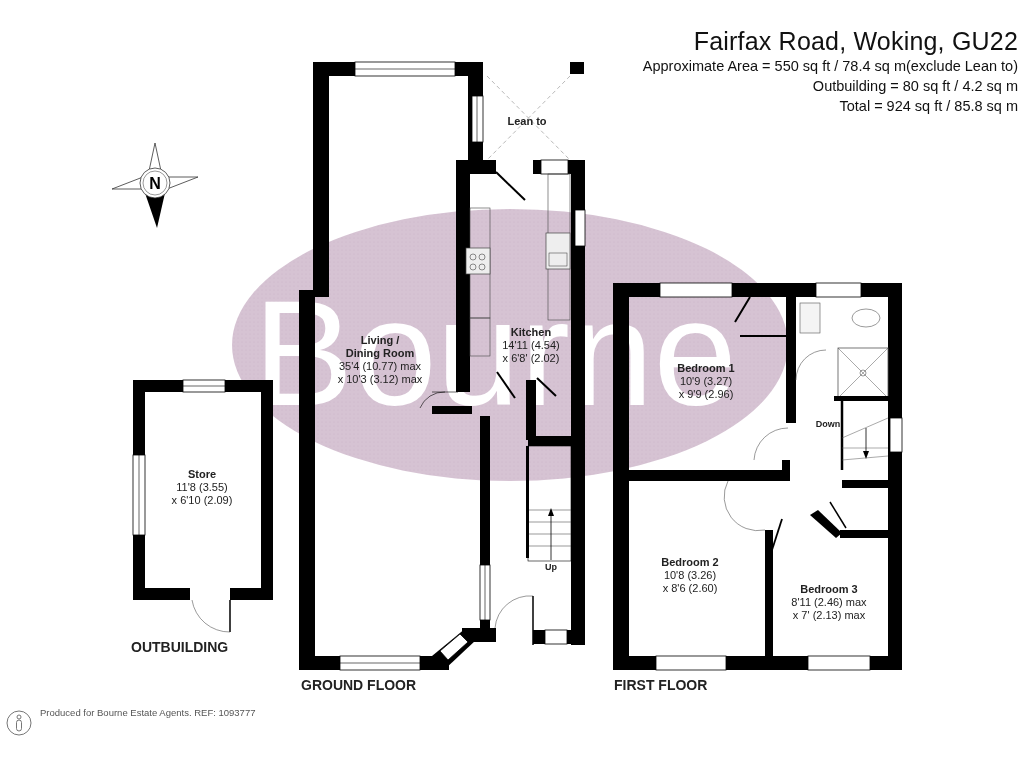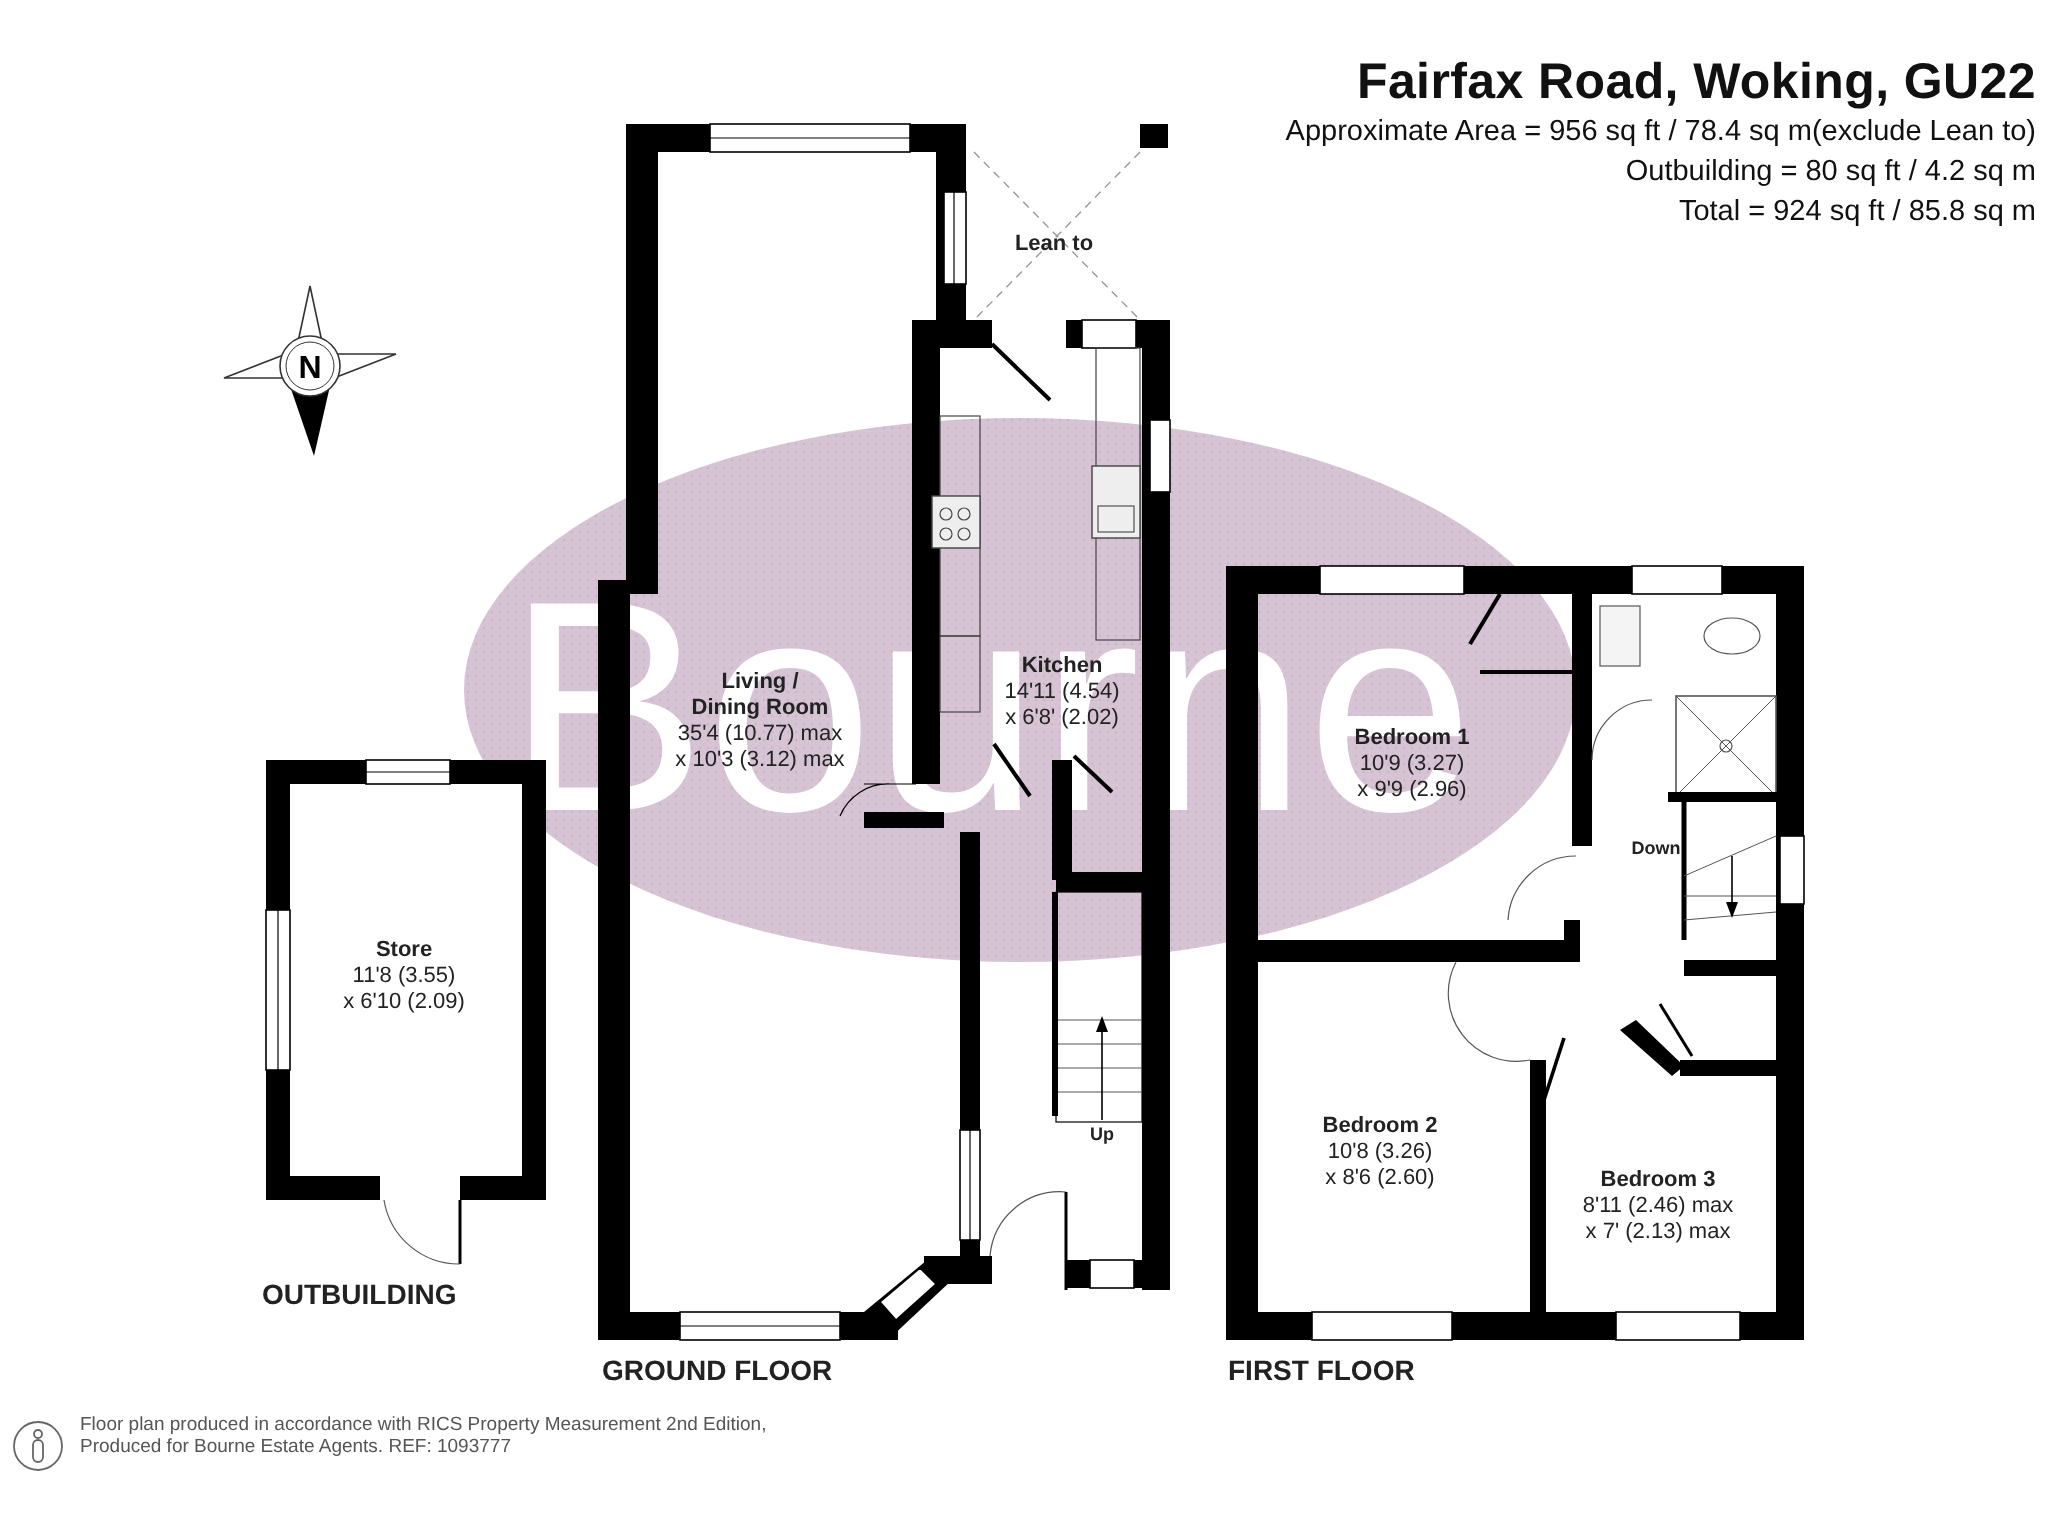--- a/index.html
+++ b/index.html
@@ -1,19 +1,19 @@
 <!DOCTYPE html>
 <html><head>
 <meta charset="utf-8">
 <style>
   * { margin:0; padding:0; box-sizing:border-box; }
   html, body { width:1024px; height:768px; background:#ffffff; overflow:hidden; }
   body { position:relative; font-family:"Liberation Sans", sans-serif; color:#111; }
   .header { position:absolute; right:6px; top:26px; text-align:right; }
-  .title { font-size:25px; font-weight:bold; letter-spacing:0.2px; line-height:30px; }
+  .title { font-size:25px; font-weight:normal; letter-spacing:0.2px; line-height:30px; }
   .area-line { font-size:14.5px; line-height:20px; color:#111; }
   .disclaimer { font-size:10px; color:#222; margin-top:3px; }
   #plan { position:absolute; left:0; top:0; }
   .room-label { font-size:11px; text-anchor:middle; fill:#222; }
   .room-name { font-weight:bold; }
   .floor-label { font-size:14px; font-weight:bold; fill:#222; }
   .footer { position:absolute; left:6px; top:708px; display:flex; align-items:flex-start; }
   .footer-icon { width:26px; height:26px; margin-top:2px; margin-right:8px; }
   .footer-text { font-size:9.5px; color:#555; line-height:10.8px; }
   .footer-text span { display:block; }
@@ -202,28 +202,27 @@
     <text class="room-label" x="690" y="592">x 8'6 (2.60)</text>
     <text class="room-label room-name" x="829" y="593">Bedroom 3</text>
     <text class="room-label" x="829" y="606">8'11 (2.46) max</text>
     <text class="room-label" x="829" y="619">x 7' (2.13) max</text>
     <text class="floor-label" x="614" y="690">FIRST FLOOR</text>
   </g>
 </svg>
 
 <div class="header">
   <div class="title">Fairfax Road, Woking, GU22</div>
-  <div class="area-line">Approximate Area = 956 sq ft / 78.4 sq m(exclude Lean to)</div>
+  <div class="area-line">Approximate Area = 550 sq ft / 78.4 sq m(exclude Lean to)</div>
   <div class="area-line">Outbuilding = 80 sq ft / 4.2 sq m</div>
   <div class="area-line">Total = 924 sq ft / 85.8 sq m</div>
 </div>
 
 <div class="footer">
   <svg class="footer-icon" viewBox="0 0 26 26">
     <circle cx="13" cy="13" r="12" fill="none" stroke="#666" stroke-width="0.9"></circle>
     <circle cx="13" cy="7" r="2" fill="none" stroke="#666" stroke-width="0.9"></circle>
     <rect x="10.5" y="10" width="5" height="11" rx="2.5" fill="none" stroke="#666" stroke-width="0.9"></rect>
   </svg>
   <div class="footer-text">
-    <span>Floor plan produced in accordance with RICS Property Measurement 2nd Edition,</span>
     <span>Produced for Bourne Estate Agents.   REF:  1093777</span>
   </div>
 </div>
 
 </body></html>

